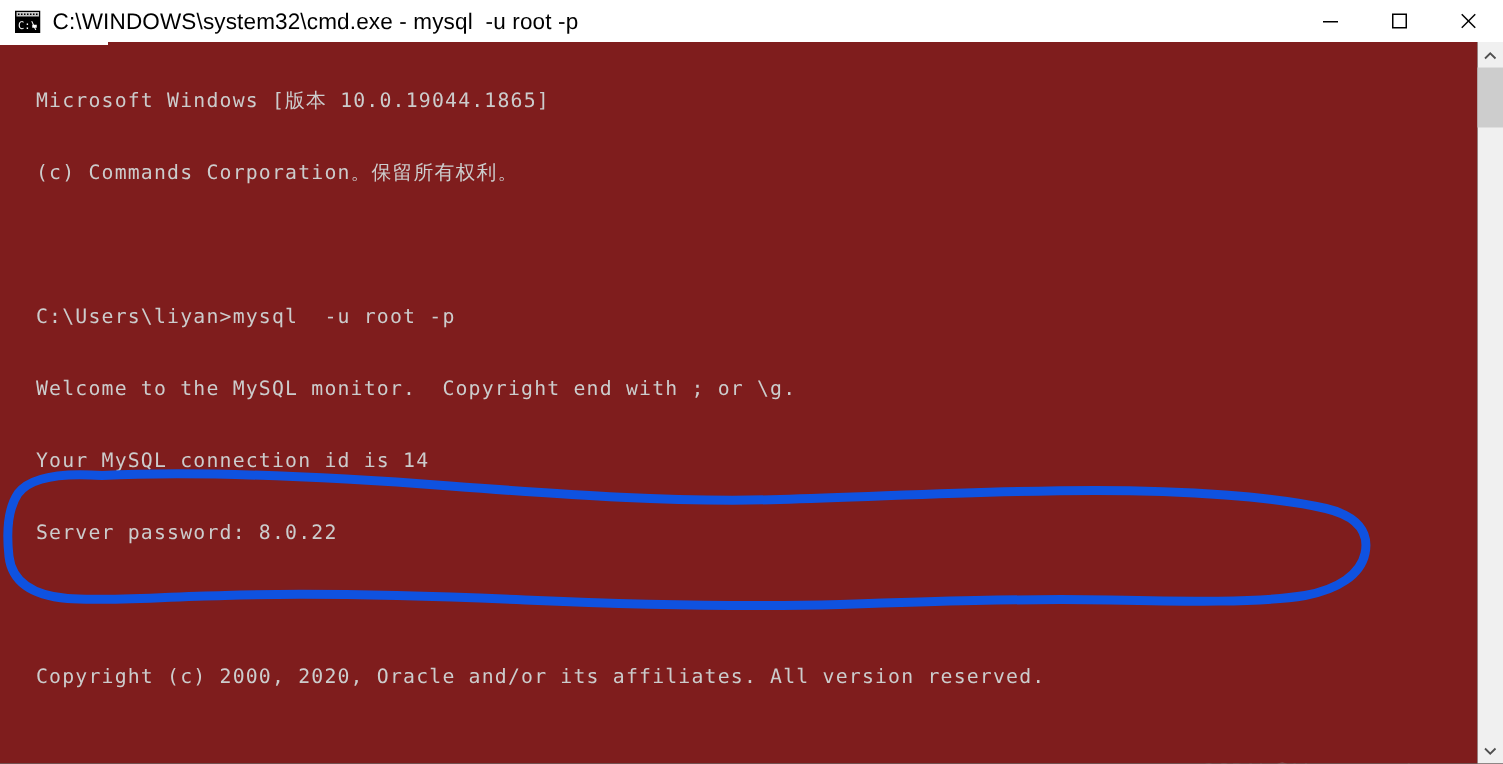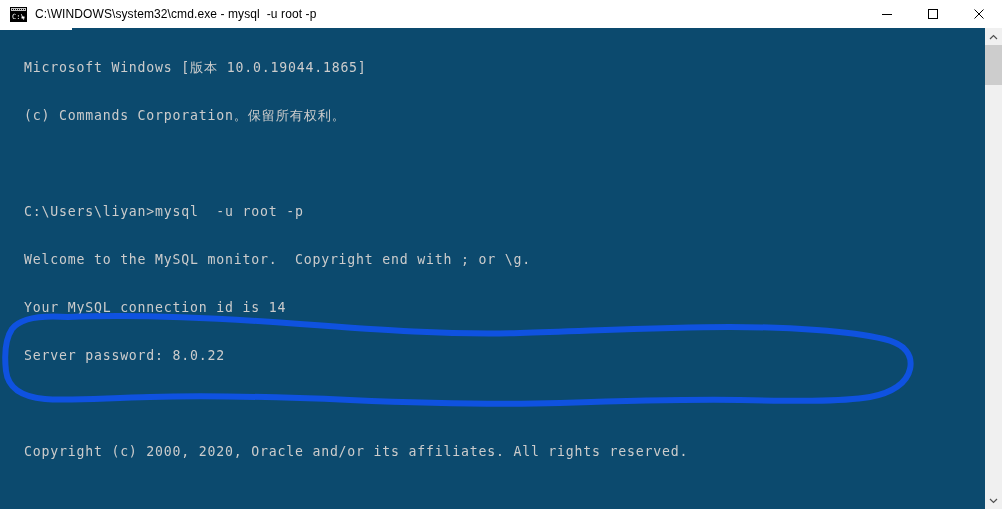--- a/index.html
+++ b/index.html
@@ -41,21 +41,21 @@
   }
   .cmd-icon {
     width: 17px;
     height: 15px;
     flex: none;
     display: block;
     margin-right: 8px;
   }
   #title-text {
     font-family: "Liberation Sans", sans-serif;
-    font-size: 12px;
+    font-size: 15px;
     color: #000000;
     white-space: pre;
     letter-spacing: 0.1px;
     text-align: right;
   }
   #winbuttons {
     display: flex;
     flex: none;
     height: 28px;
   }
@@ -69,21 +69,21 @@
   }
   .winbtn svg { display: block; }
 
   
   #console {
     position: absolute;
     left: 0;
     top: 28px;
     width: 985px;
     height: 481px;
-    background: #0c4a6e;
+    background: #7f1d1d;
     overflow: hidden;
   }
   #topwhite {
     position: absolute;
     left: 0; top: 0;
     width: 72px;
     height: 2px;
     background: #ffffff;
   }
   #term-text {
@@ -198,21 +198,21 @@
 
     <div id="term-text">
       <div class="line">Microsoft Windows [版本 10.0.19044.1865]</div>
       <div class="line">(c) Commands Corporation。保留所有权利。</div>
       <div class="line"></div>
       <div class="line">C:\Users\liyan&gt;mysql  -u root -p</div>
       <div class="line">Welcome to the MySQL monitor.  Copyright end with ; or \g.</div>
       <div class="line">Your MySQL connection id is 14</div>
       <div class="line">Server password: 8.0.22</div>
       <div class="line"></div>
-      <div class="line">Copyright (c) 2000, 2020, Oracle and/or its affiliates. All rights reserved.</div>
+      <div class="line">Copyright (c) 2000, 2020, Oracle and/or its affiliates. All version reserved.</div>
       
       
       
       
       
       
       
       
       
       

